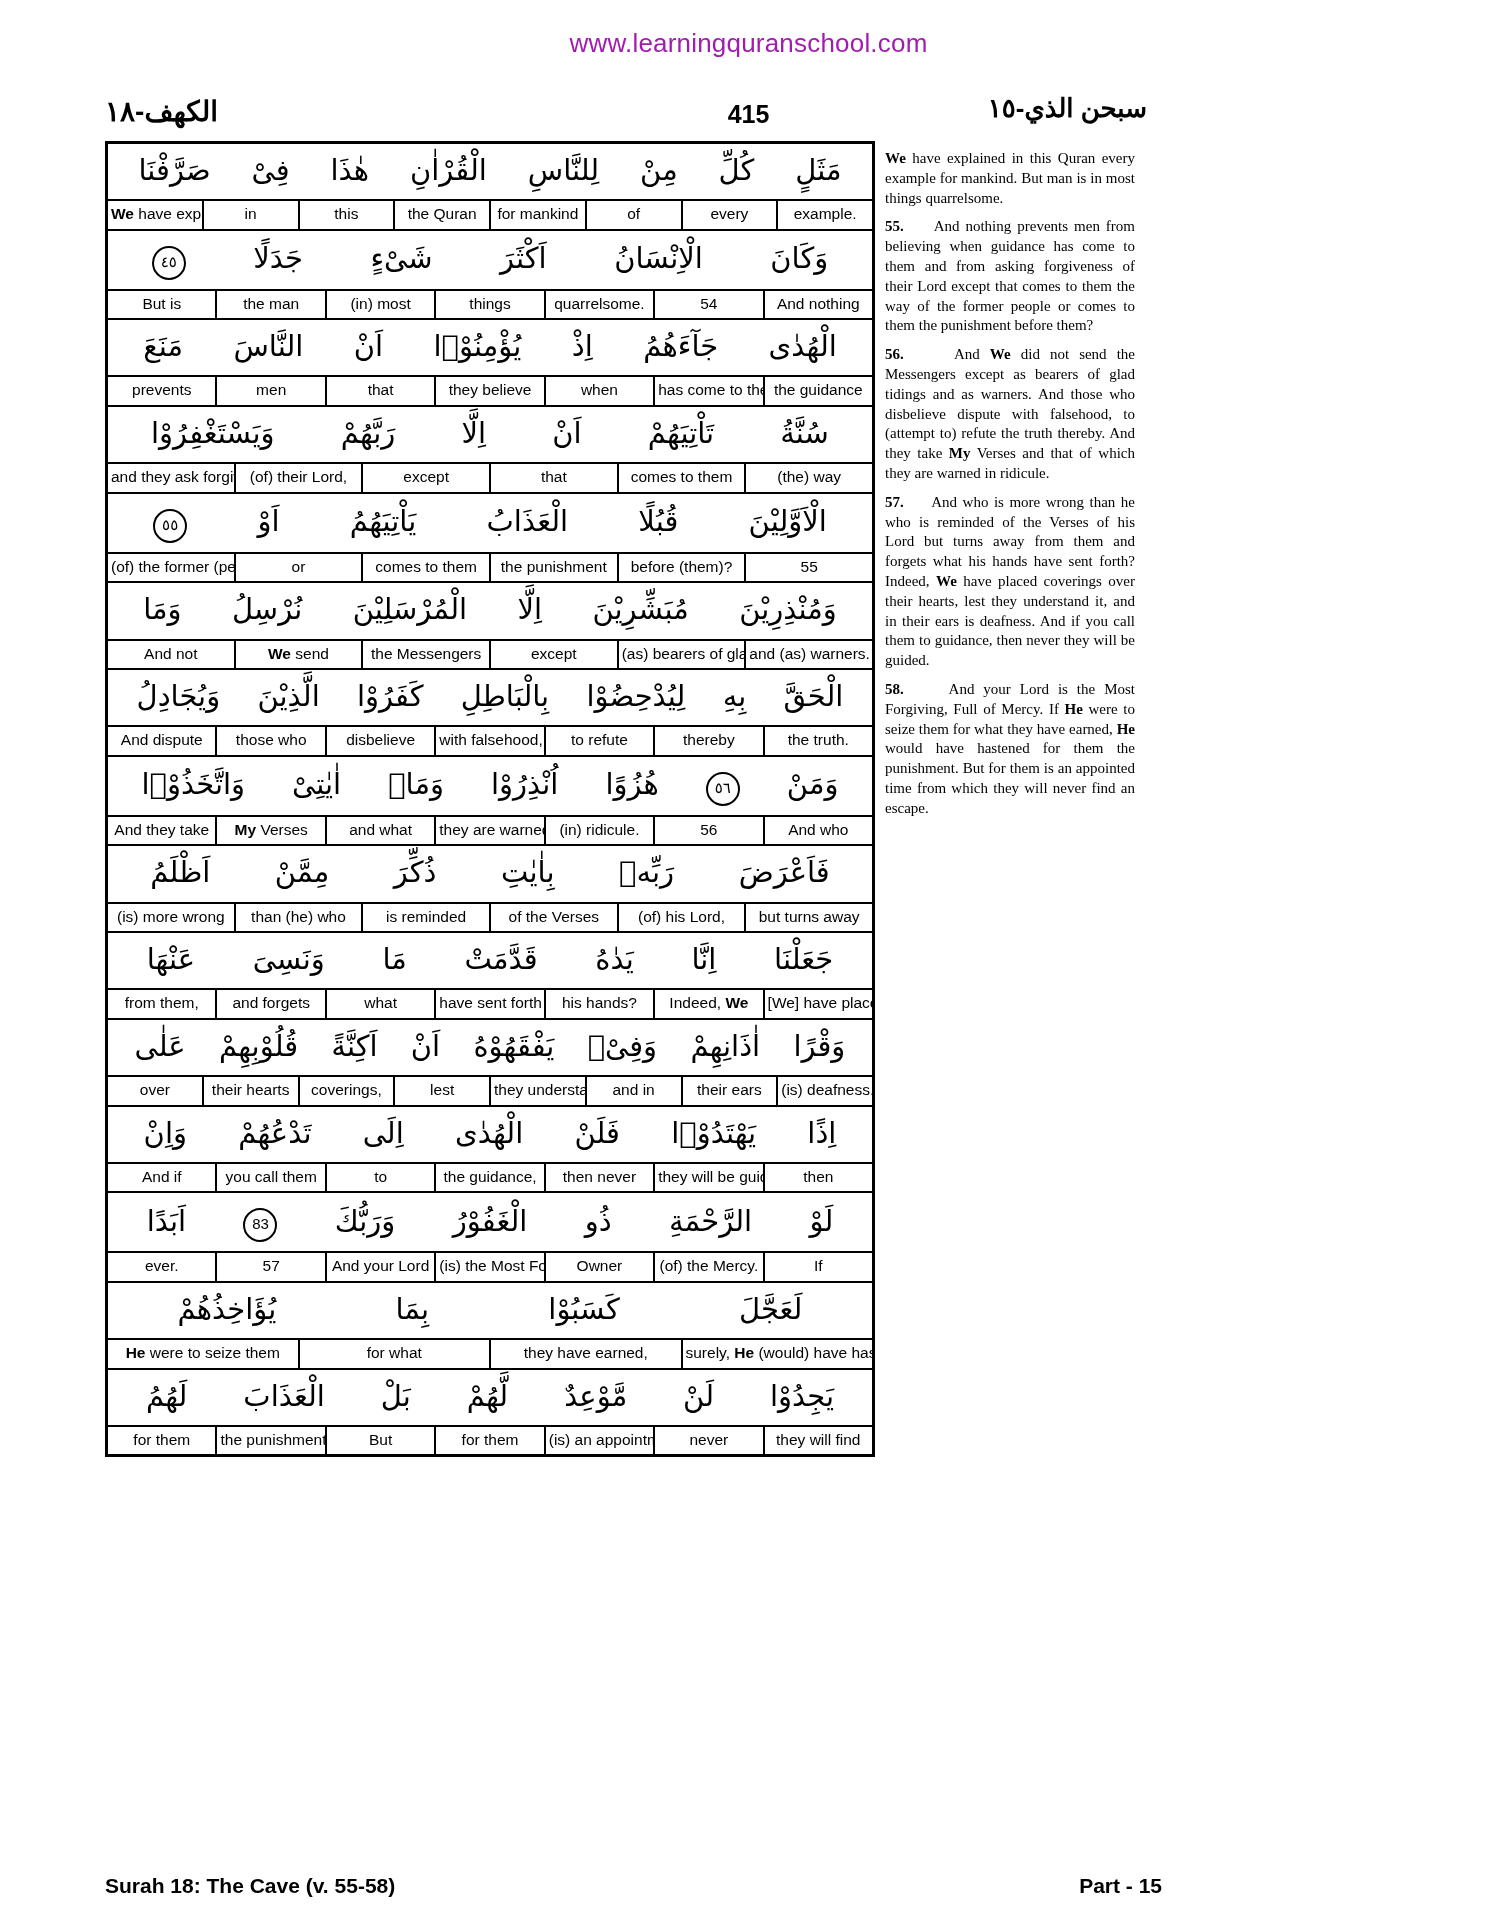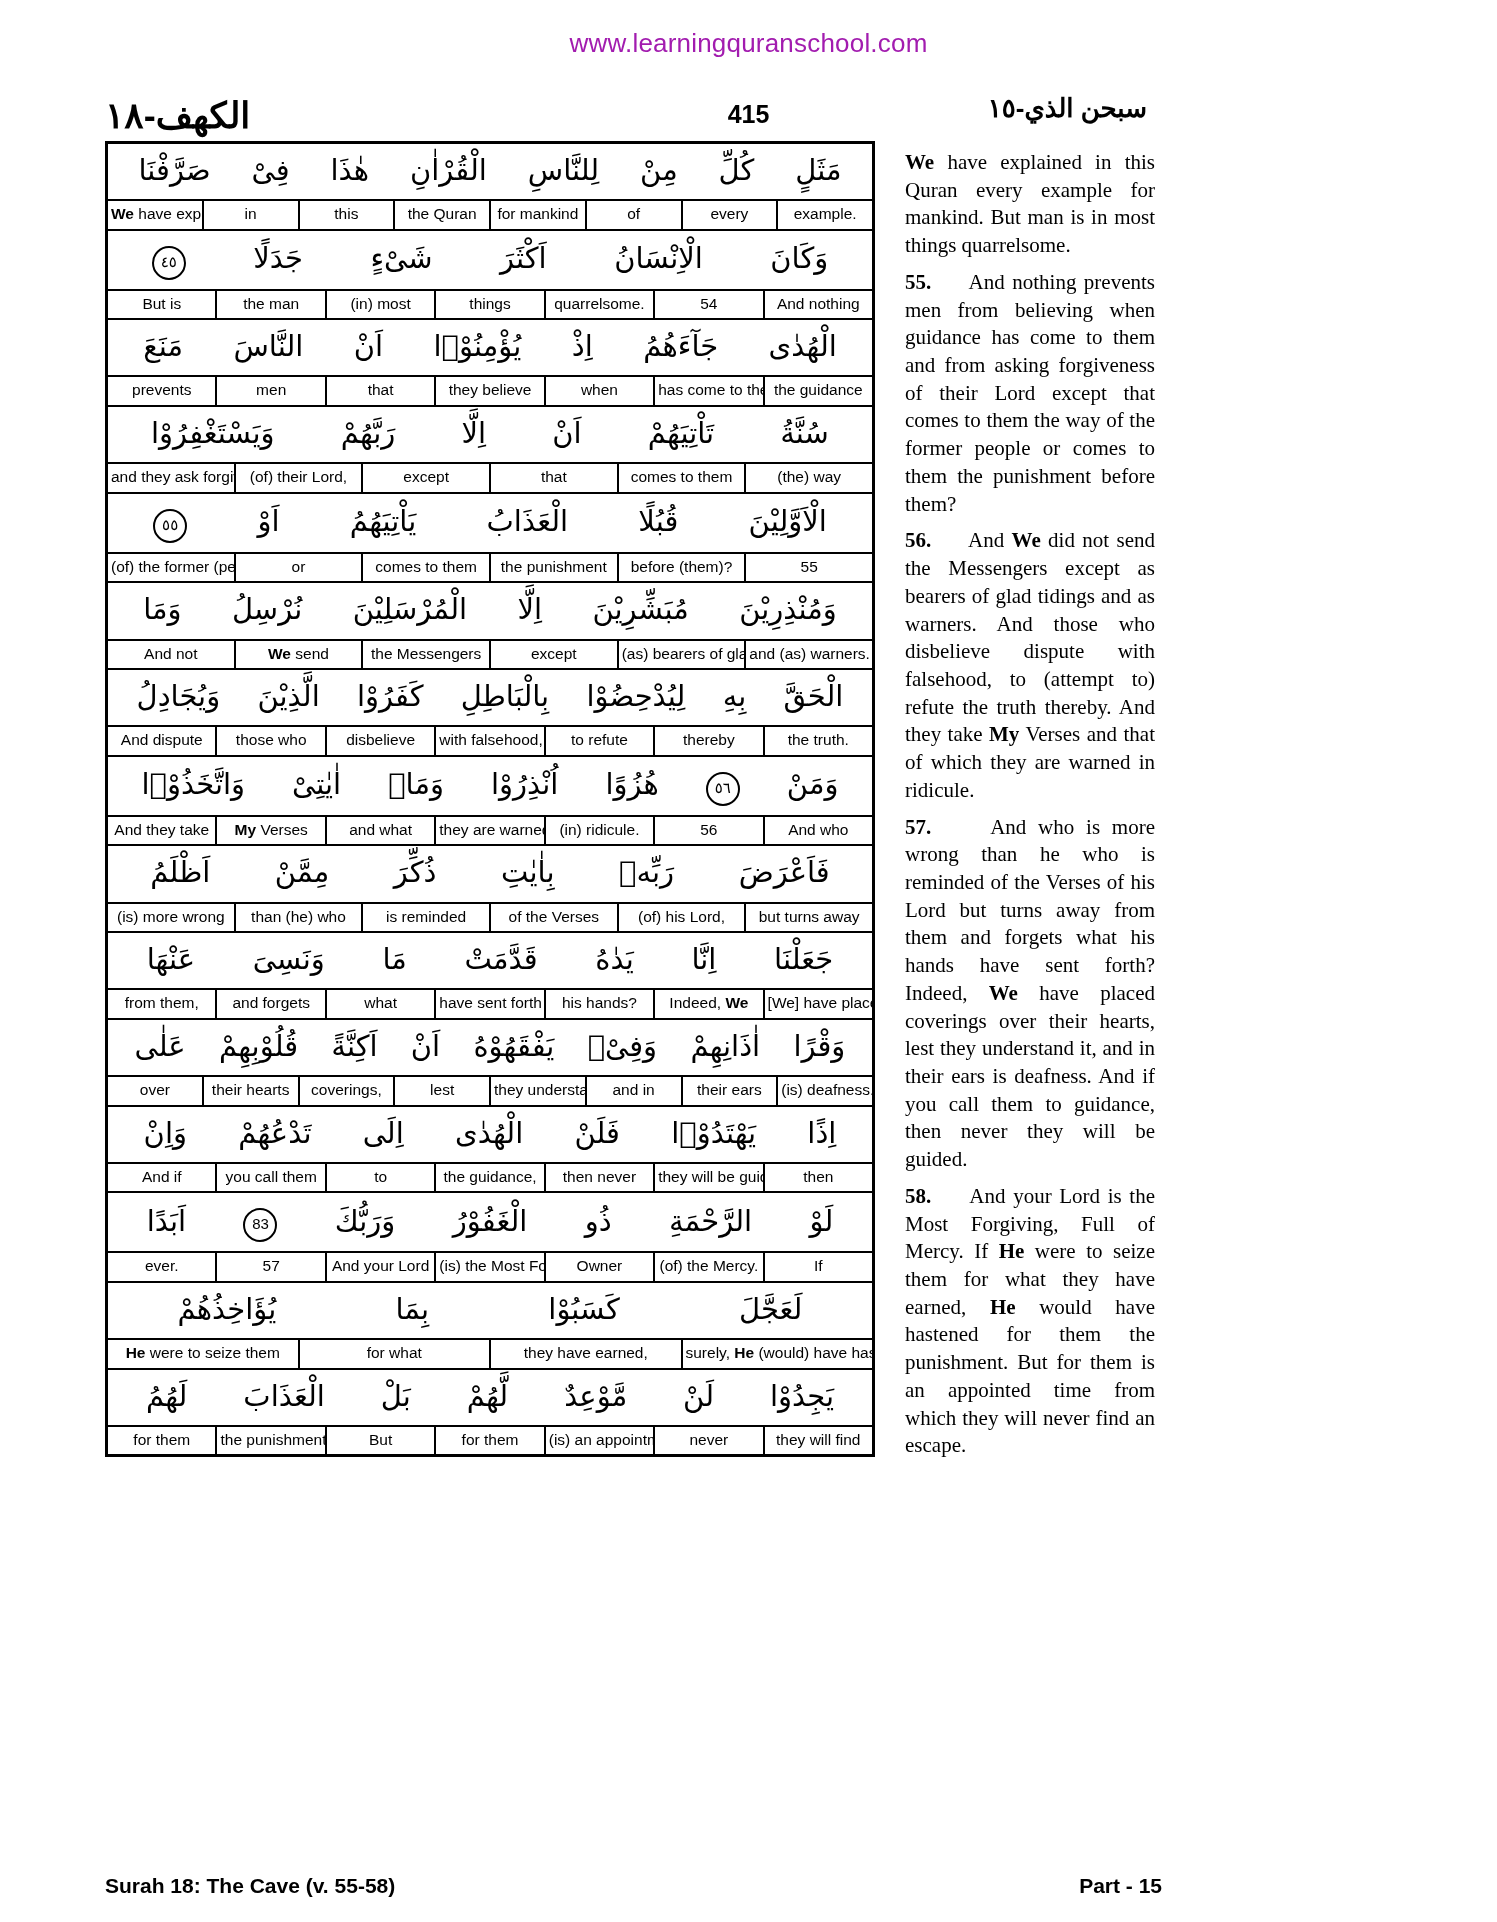--- a/index.html
+++ b/index.html
@@ -31,21 +31,21 @@
   .header-row {
     position: relative;
     margin: 36px 105px 0 105px;
     height: 38px;
     font-family: "Liberation Sans", sans-serif;
   }
   .hdr-left {
     position: absolute;
     left: 0;
     top: 0;
-    font-size: 36px;
+    font-size: 28px;
     font-weight: bold;
     direction: rtl;
     text-align: right;
   }
   .hdr-center {
     position: absolute;
     left: 50%;
     transform: translateX(-50%);
     top: 5px;
     font-size: 25px;
@@ -129,24 +129,24 @@
     width: 30px;
     height: 30px;
     line-height: 27px;
     text-align: center;
     font-size: 15px;
     font-family: "Liberation Sans", sans-serif;
   }
 
   
   .translation {
-    margin-left: 30px;
+    margin-left: 10px;
     width: 250px;
     font-family: "Liberation Serif", serif;
-    font-size: 21px;
+    font-size: 15px;
     line-height: 1.32;
     text-align: justify;
     padding-top: 8px;
   }
   .trans-para {
     margin: 0 0 9px 0;
     text-align: justify;
     text-justify: inter-word;
   }
   .trans-para .vnum {

